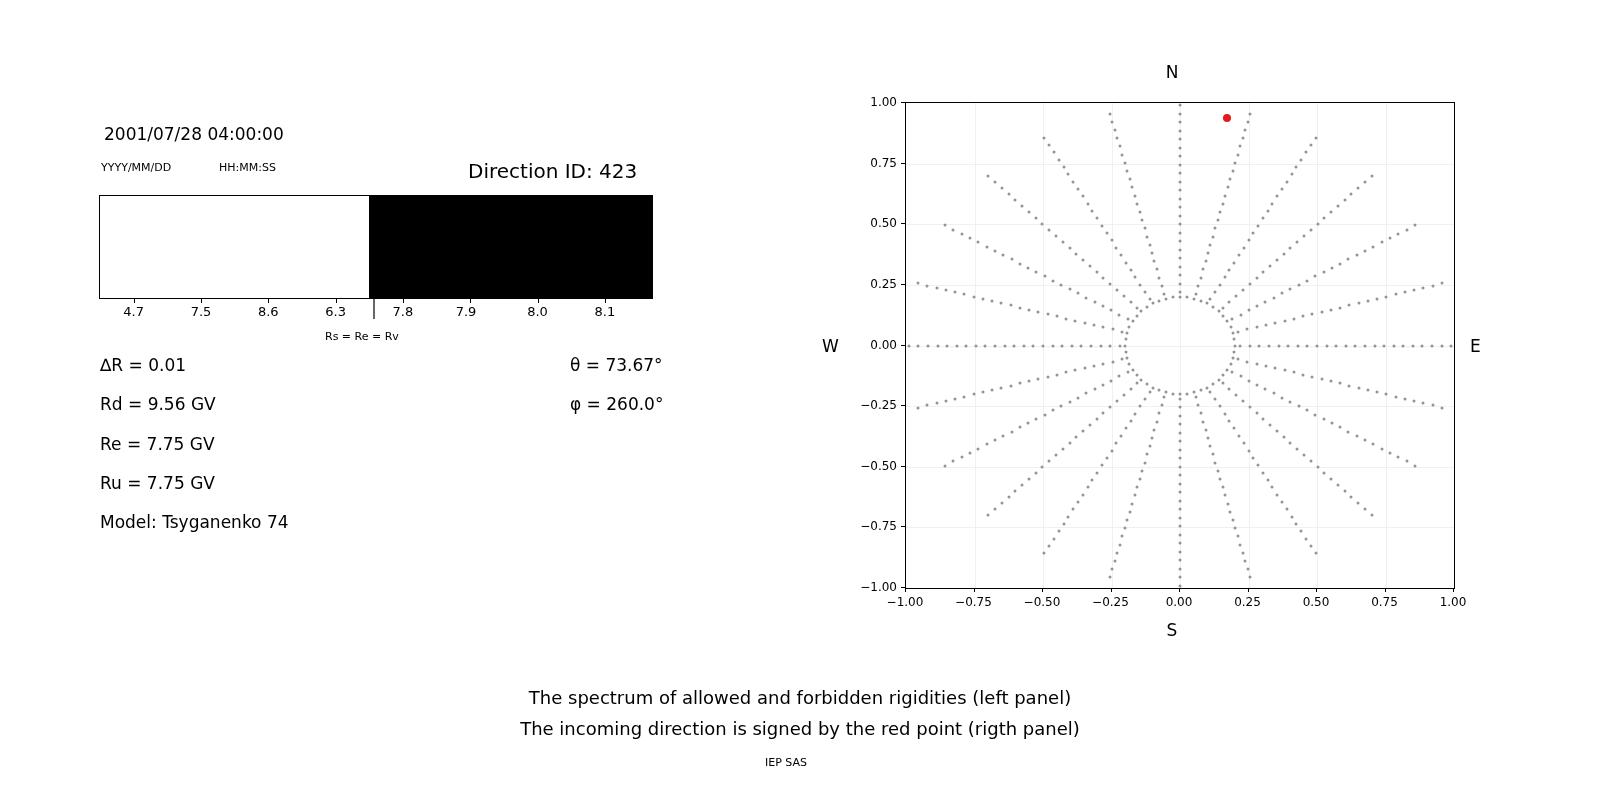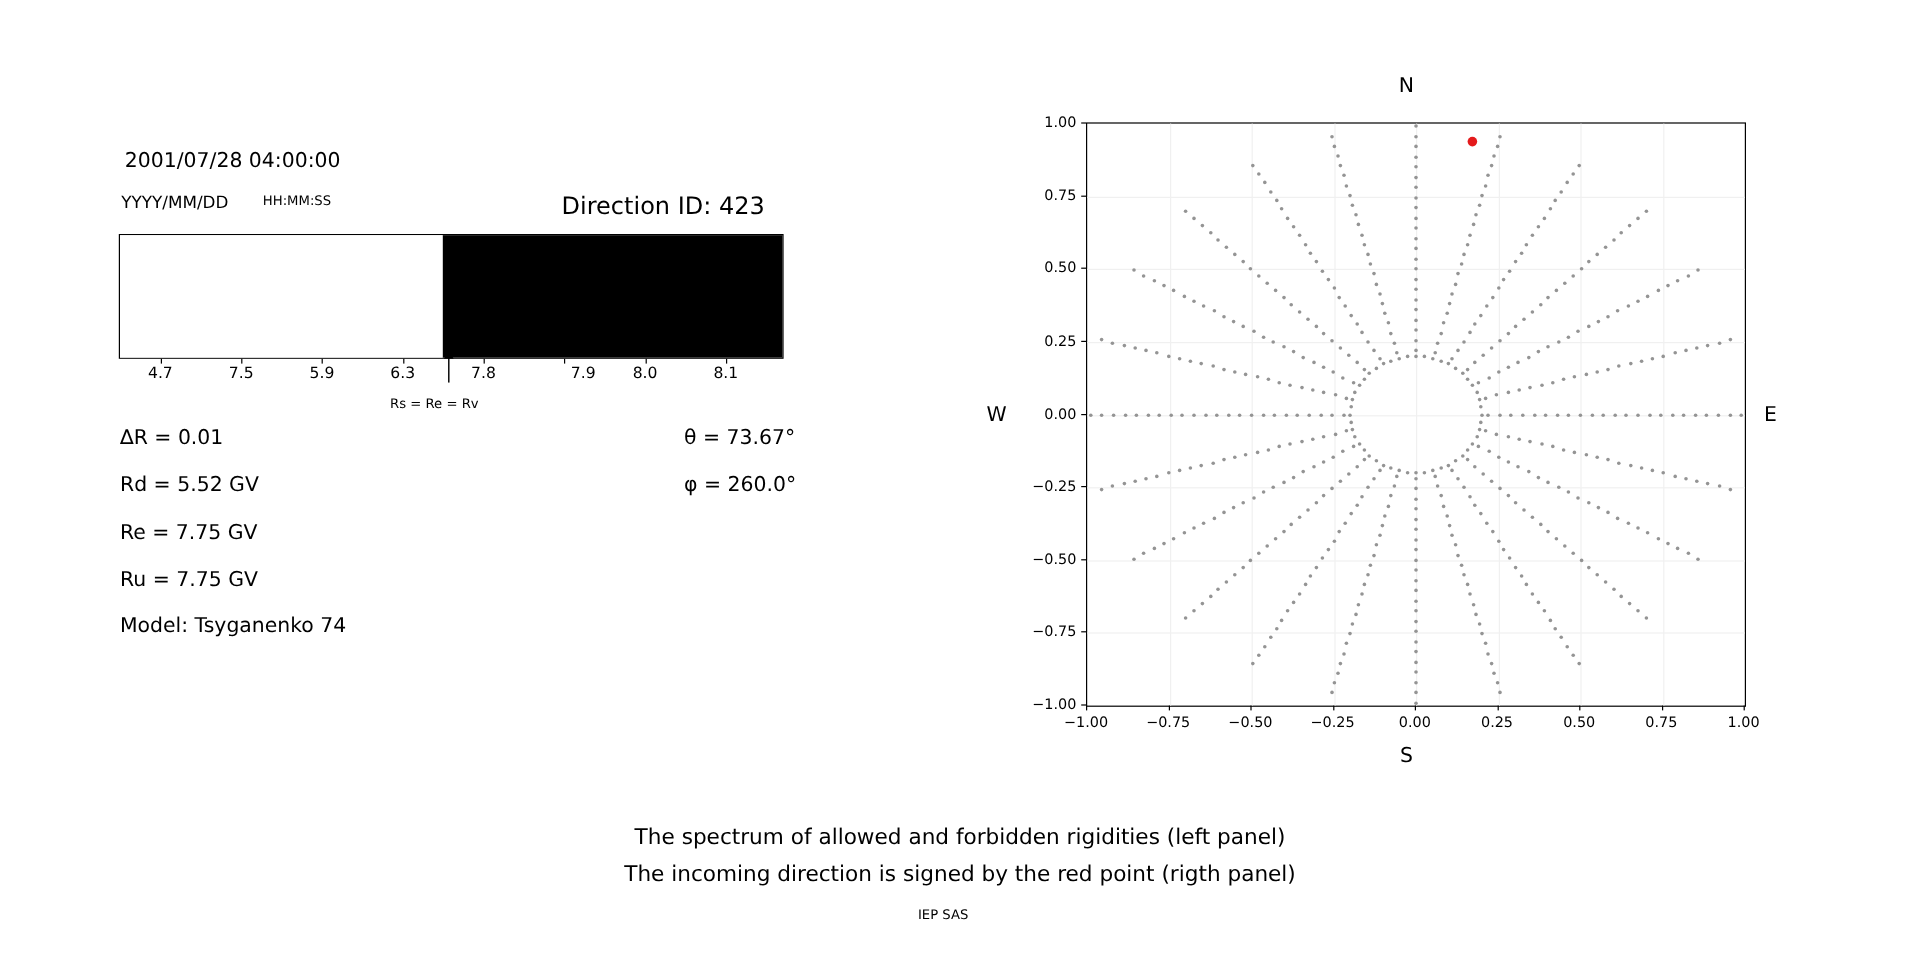--- a/index.html
+++ b/index.html
@@ -24,21 +24,21 @@
   #geo-position {
     left: 100px; top: 84px;
     font-size: 17px;
   }
   #datetime {
     left: 104px; top: 124px;
     font-size: 17px;
   }
   #fmt-date {
     left: 101px; top: 161px;
-    font-size: 14px;
+    font-size: 11px;
   }
   #fmt-time {
     left: 219px; top: 161px;
     font-size: 11px;
   }
   #direction-id {
     left: 468px; top: 159px;
     font-size: 20px;
   }
 
@@ -183,41 +183,41 @@
   <div id="spectrum-wrap" class="abs">
       <div class="spec-seg" style="width: 269.268px; background: rgb(255, 255, 255);"></div>
       <div class="spec-seg" style="width: 282.732px; background: rgb(0, 0, 0);"></div>
     </div>
   <div id="spectrum-axis" class="abs">
       <div class="tick" style="left: 34.6585px;"></div>
       <div class="ticklabel" style="left: 34.6585px;">4.7</div>
       <div class="tick" style="left: 101.976px;"></div>
       <div class="ticklabel" style="left: 101.976px;">7.5</div>
       <div class="tick" style="left: 169.293px;"></div>
-      <div class="ticklabel" style="left: 169.293px;">5.9</div>
+      <div class="ticklabel" style="left: 169.293px;">8.6</div>
       <div class="tick" style="left: 236.61px;"></div>
       <div class="ticklabel" style="left: 236.61px;">6.3</div>
       <div class="tick" style="left: 303.927px;"></div>
       <div class="ticklabel" style="left: 303.927px;">7.8</div>
       <div class="tick" style="left: 371.244px;"></div>
-      <div class="ticklabel" style="left: 387px;">7.9</div>
+      <div class="ticklabel" style="left: 367px;">7.9</div>
       <div class="tick" style="left: 438.561px;"></div>
       <div class="ticklabel" style="left: 438.561px;">8.0</div>
       <div class="tick" style="left: 505.878px;"></div>
       <div class="ticklabel" style="left: 505.878px;">8.1</div>
     </div>
 
   <svg id="rs-arrow" class="abs" viewBox="0 0 16 28">
     <line x1="8" y1="28" x2="8" y2="5" stroke="#000" stroke-width="1.2"></line>
     <polygon points="8,0 4,8 12,8" fill="#000"></polygon>
   </svg>
   <div id="rs-label" class="abs">Rs = Re = Rv</div>
 
   <div id="dR" class="abs info-line">∆R = 0.01</div>
-  <div id="Rd" class="abs info-line">Rd = 5.52 GV</div>
+  <div id="Rd" class="abs info-line">Rd = 9.56 GV</div>
   <div id="Re" class="abs info-line">Re = 7.75 GV</div>
   <div id="Ru" class="abs info-line">Ru = 7.75 GV</div>
   <div id="model" class="abs info-line">Model: Tsyganenko 74</div>
   <div id="theta" class="abs info-line">θ = 73.67°</div>
   <div id="phi" class="abs info-line">φ = 260.0°</div>
 </div>
 
 <div id="right-panel" class="abs">
   <div id="label-N" class="abs">N</div>
   <div id="label-S" class="abs">S</div>

